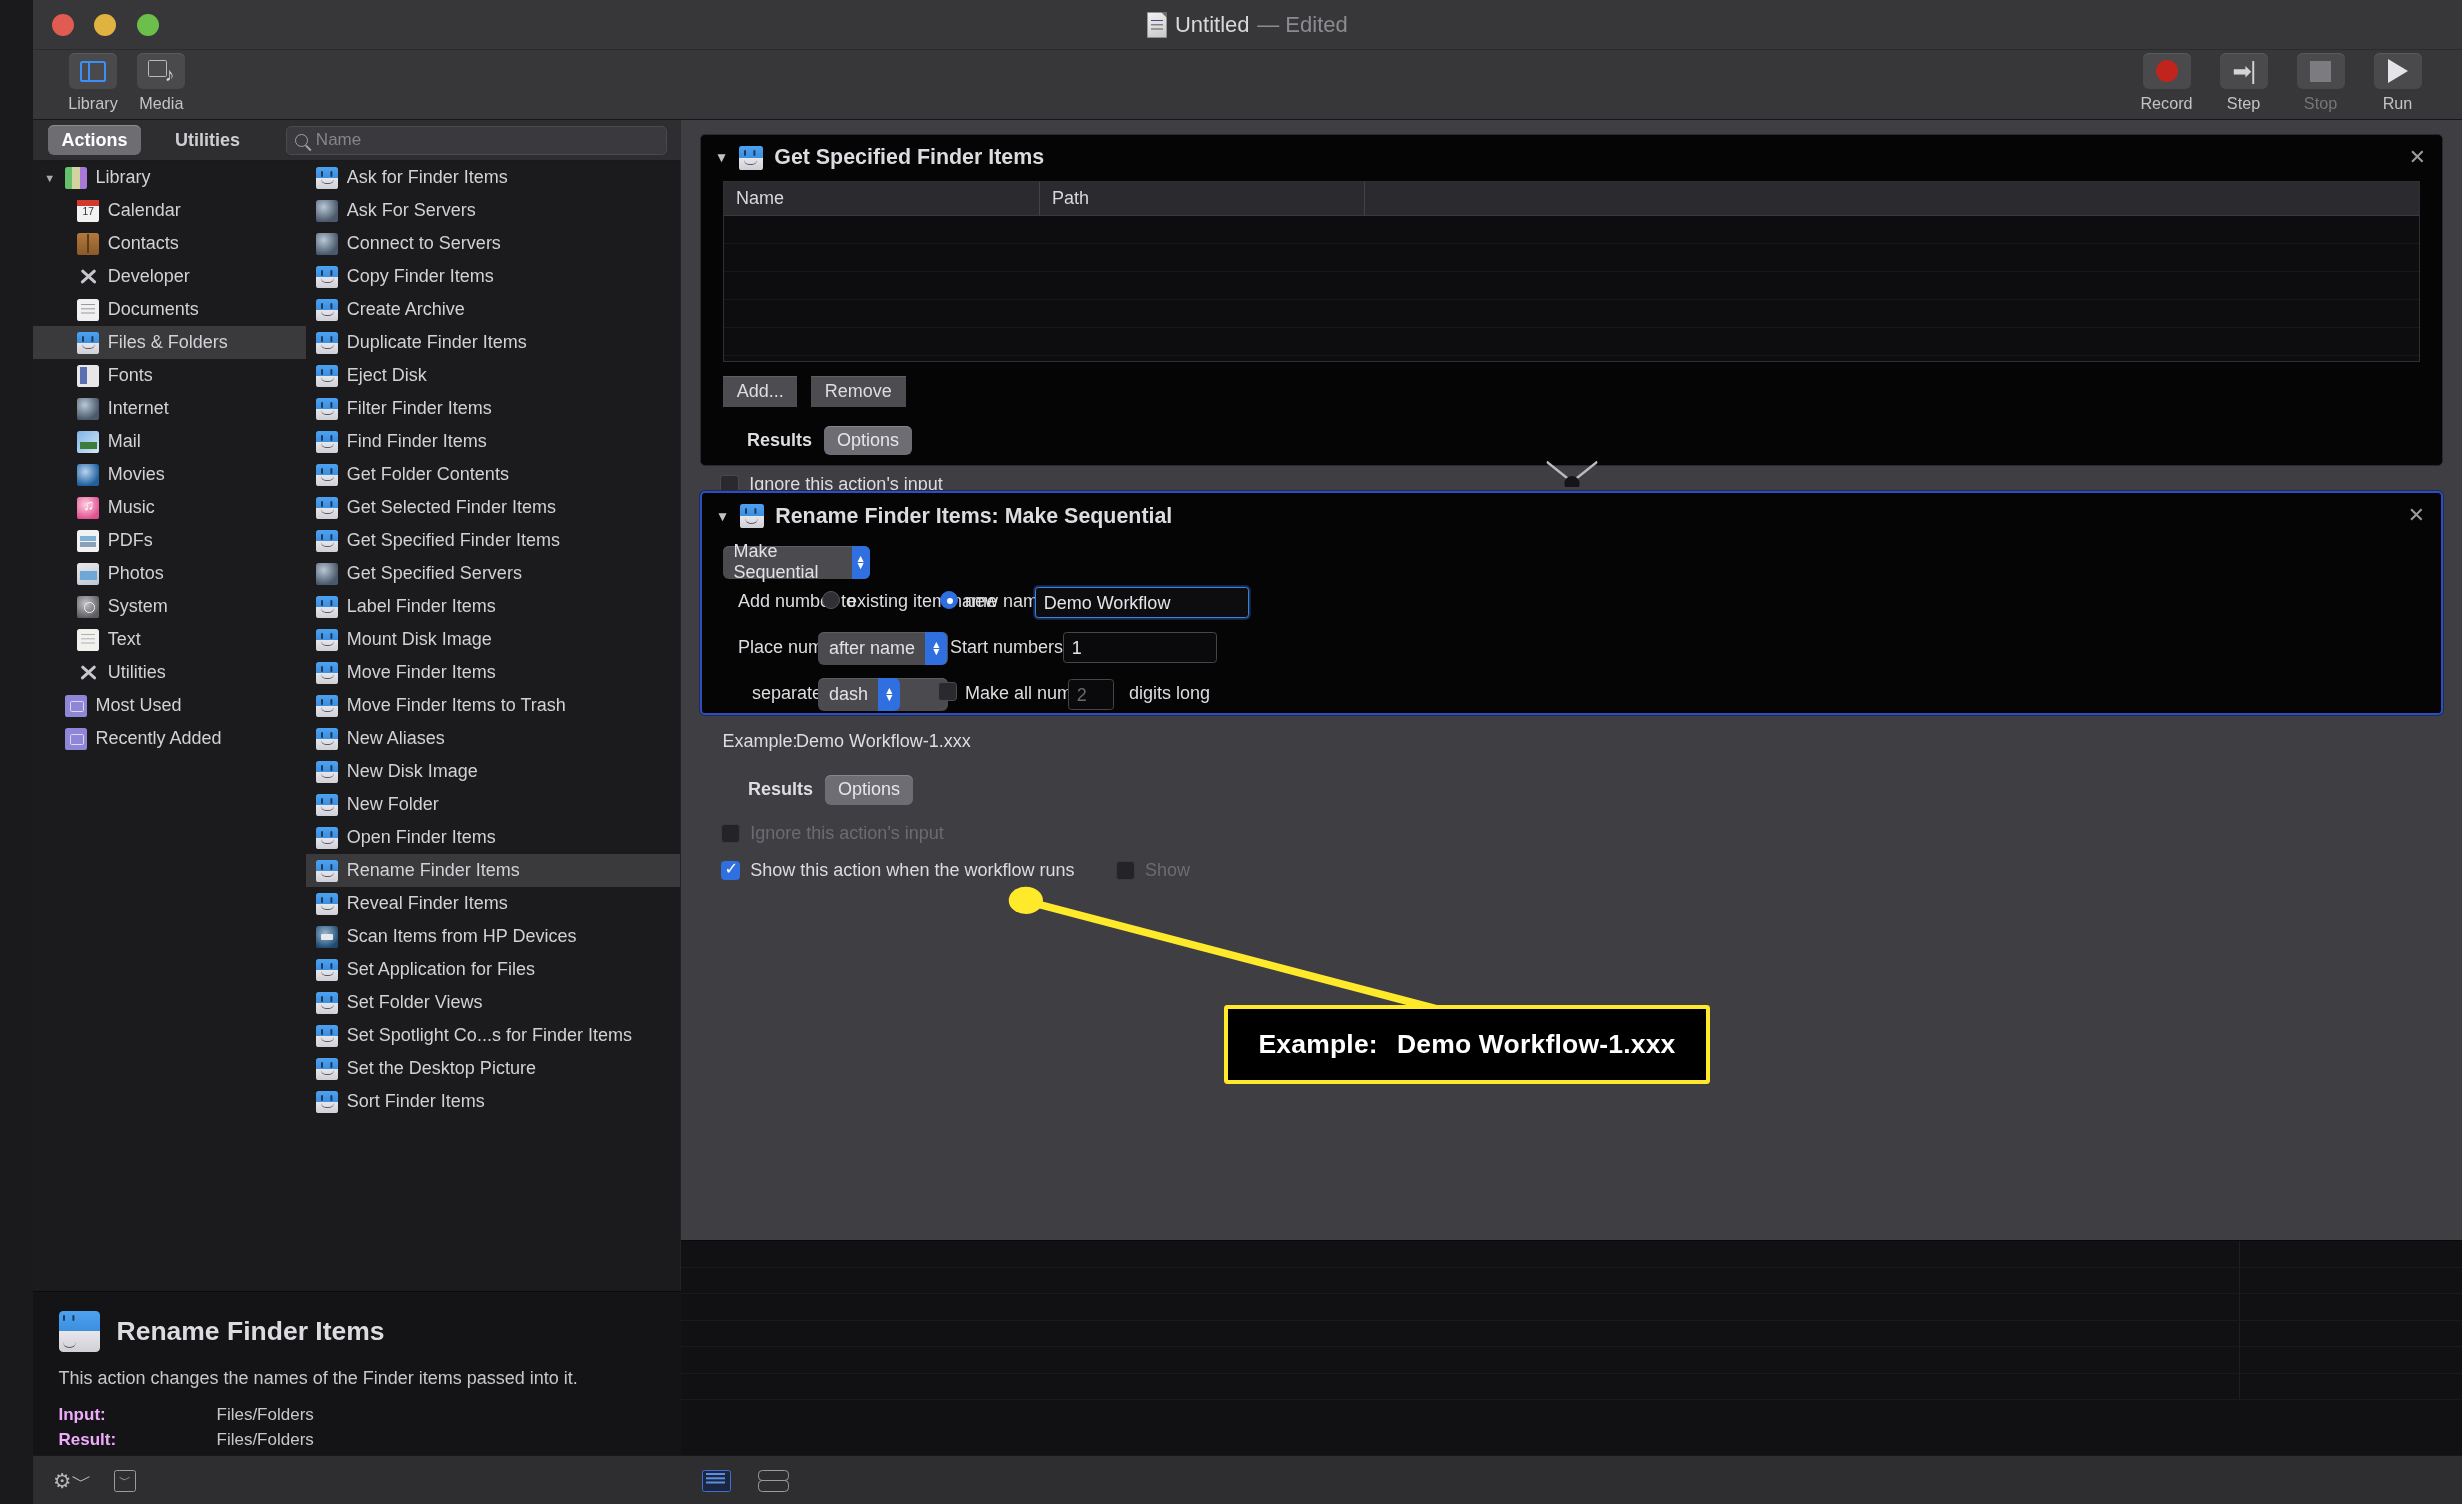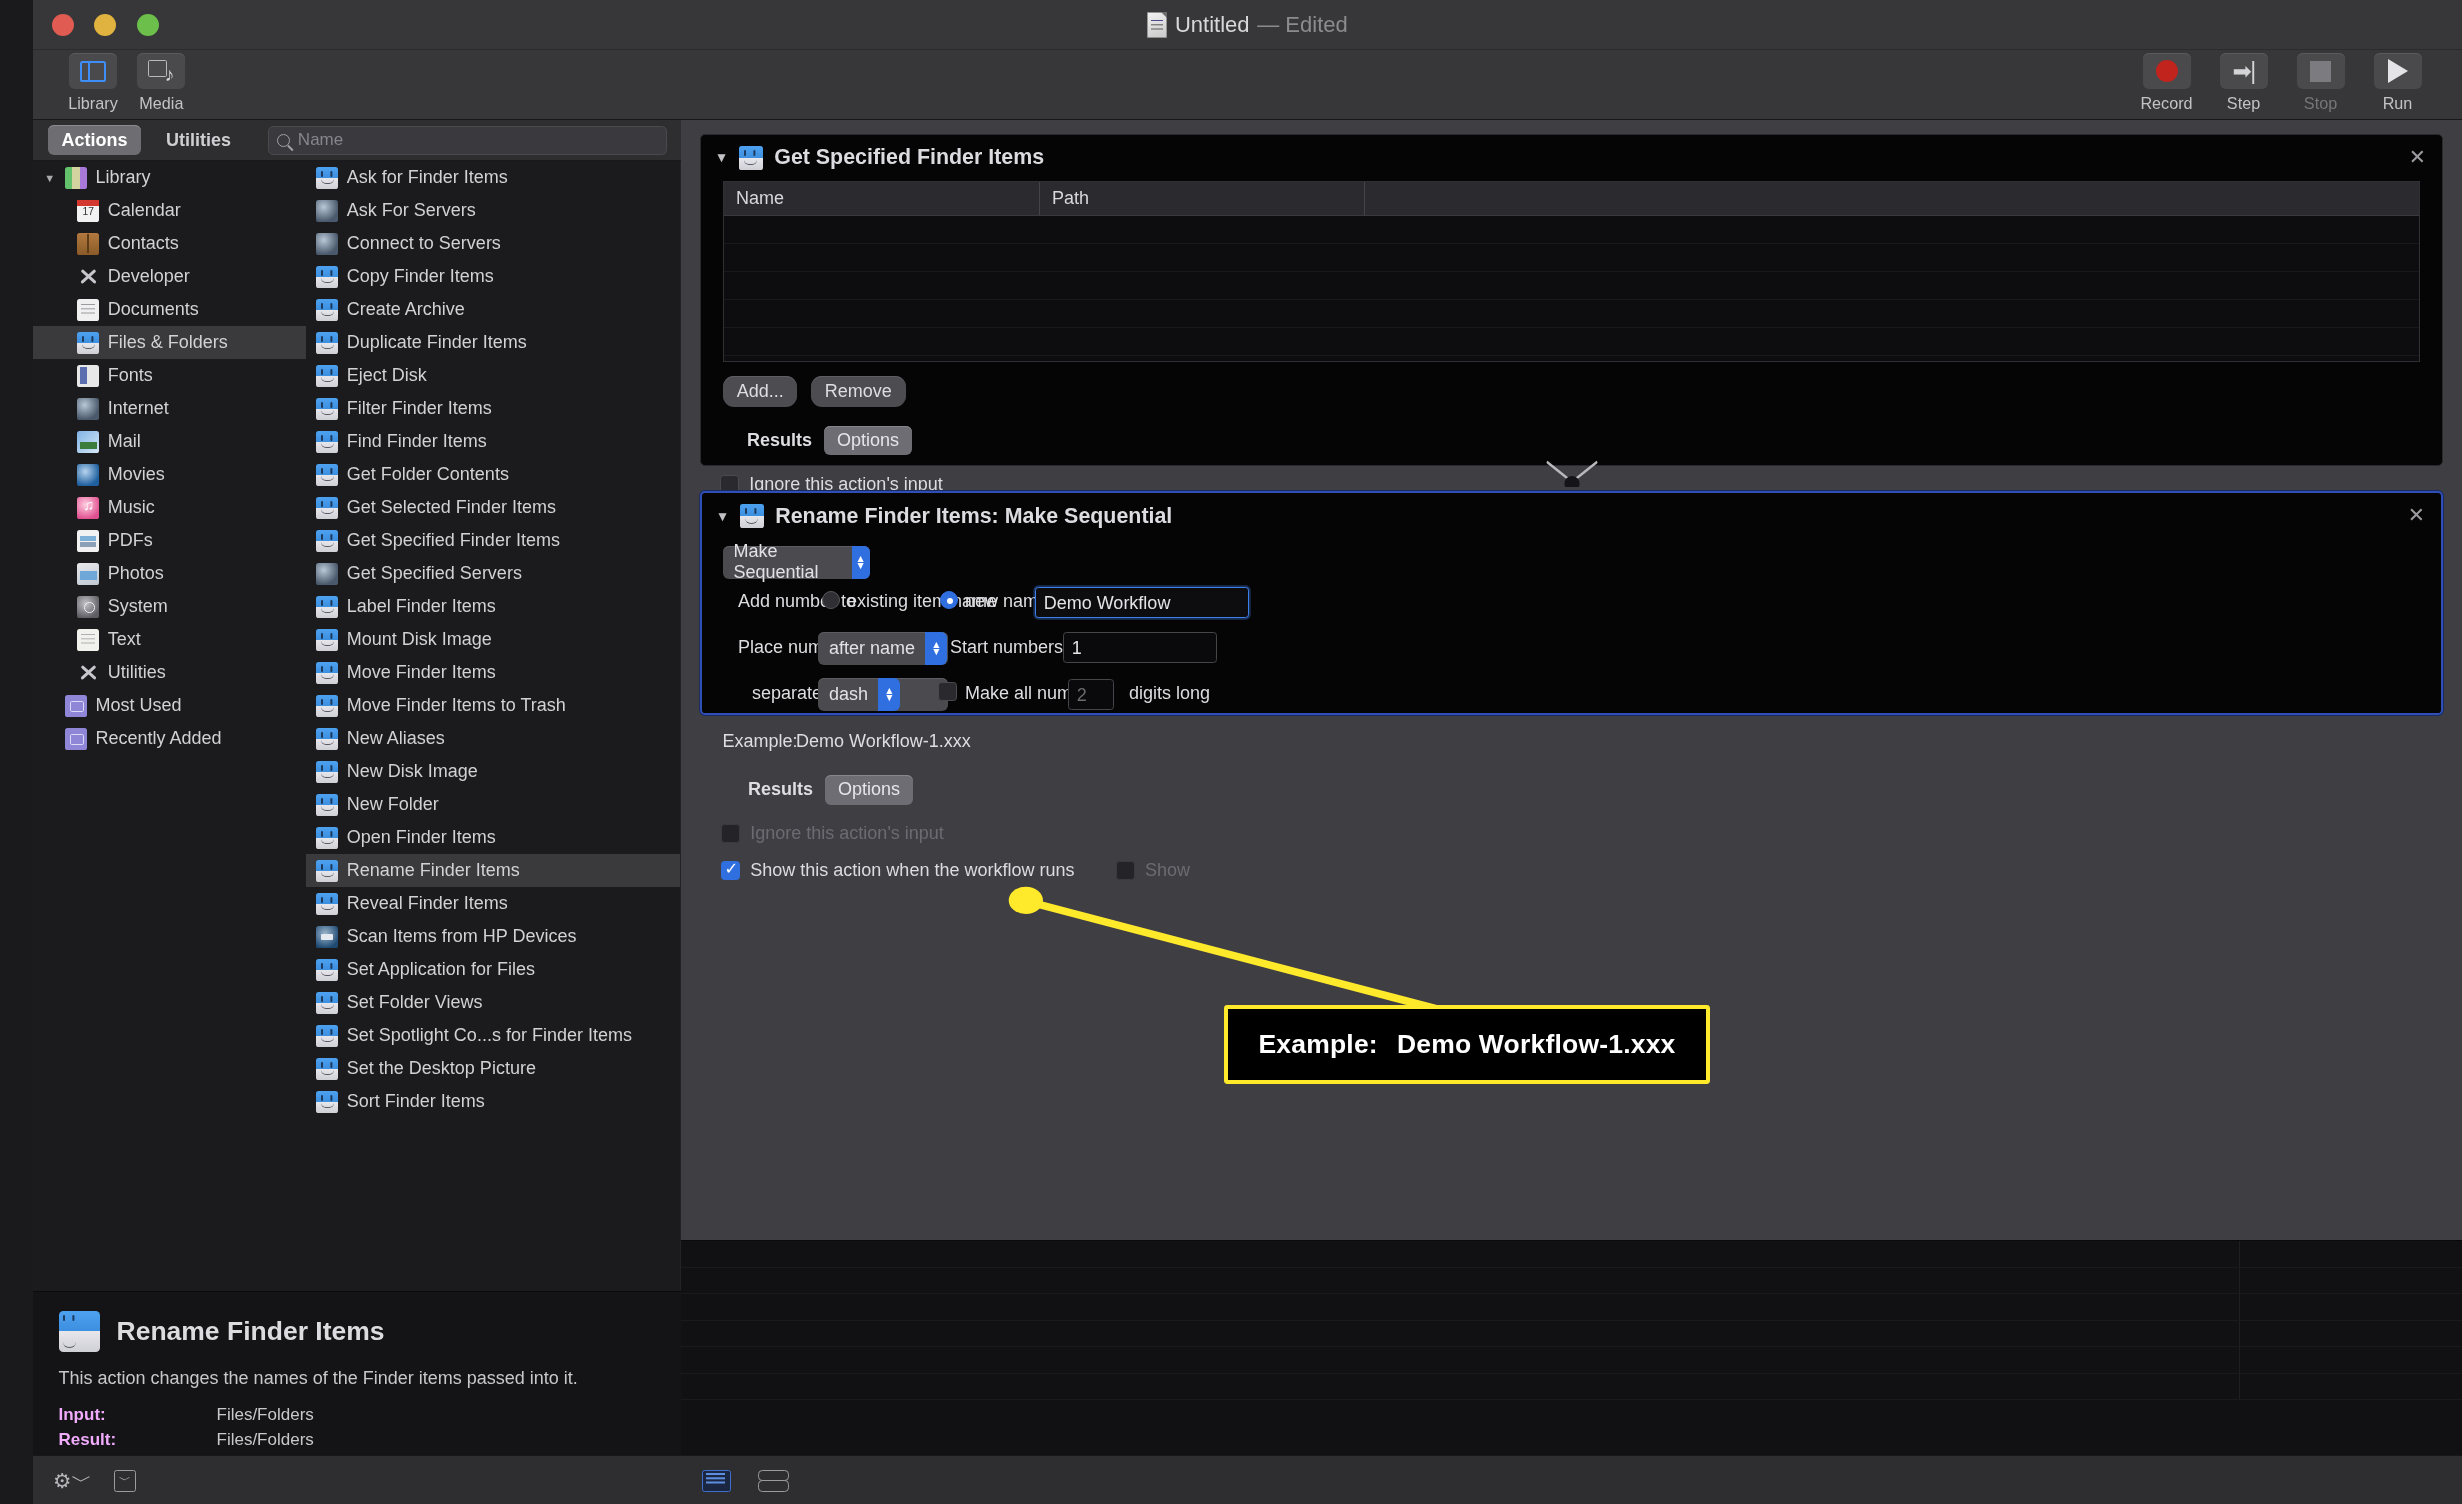--- a/index.html
+++ b/index.html
@@ -76,21 +76,21 @@
   .ic-media .sq1 { position:absolute; left:0; top:0; width:19px; height:17px; border:1.7px solid #b9b9bd; border-radius:1.7px;}
   .ic-media .note { position:absolute; right:0; bottom:-1.7px; font-size:19px; color:#d7d7db; line-height:1;}
   .ic-record { width: 22px; height: 22px; border-radius: 50%; background: #c0241c; }
   .ic-step { color: #d4d4d8; font-size: 23px; line-height: 1; letter-spacing: -1.7px; }
   .ic-stop { width: 20.5px; height: 20.5px; background: #7c7c80; }
   .ic-run { width:0;height:0;border-left: 20.5px solid #e4e4e8; border-top: 12px solid transparent; border-bottom: 12px solid transparent; }
 
   
   .tabsrow {
     position: absolute; left: 32.5px; top: 120px; width: 648px; height: 41px;
-    background: #2e2e31; display: flex; align-items: center; padding-left: 15.4px; gap: 11px;
+    background: #2e2e31; display: flex; align-items: center; padding-left: 15.4px; gap: 20px;
     border-bottom: 0.9px solid #19191b;
   }
   .segtab {
     font-size: 18px; color: #cfcfd3; padding: 4.3px 13.7px; border-radius: 6px; font-weight: bold;
   }
   .segtab.active { background: #6d6d72; color: #fff; box-shadow: inset 0 0.9px 0 #8a8a90; }
   .searchbox {
     flex: 1; margin-left: 12px; margin-right: 13.7px; height: 29px; background: #3a3a3e;
     border-radius: 5.1px; display: flex; align-items: center; padding: 0 8.5px; gap: 7.7px;
     border: 0.9px solid #4a4a4e;
@@ -208,21 +208,21 @@
     position: absolute; left: 22px; right: 22px; top: 46px; height: 181px;
     background: #0d0d0f; border: 0.9px solid #303034;
   }
   .thead { height: 34px; display: flex; background: #2b2b2f; border-bottom: 0.9px solid #3a3a3e; }
   .th { font-size: 18px; color: #d8d8dc; padding: 6px 0 0 12px; border-right: 0.9px solid #434348; }
   .th.c1 { width: 316px; } .th.c2 { width: 325px; } .th.c3 { flex: 1; border-right: none; }
   .tbody .tr { height: 28px; border-bottom: 0.9px solid #18181b; }
 
   .btnrow { position: absolute; left: 22px; top: 241px; display: flex; gap: 13.7px; }
   .pushbtn {
-    background: #4c4c51; color: #dedee2; font-size: 18px; border-radius: 11px;
+    background: #4c4c51; color: #dedee2; font-size: 18px; border-radius: 0;
     padding: 5.1px 13.7px; box-shadow: inset 0 0.9px 0 #5e5e64;
   }
   .resrow { position: absolute; left: 46px; display: flex; align-items: center; gap: 12px; }
   .resrow .lbl { font-size: 18px; color: #dedee2; font-weight: bold; }
   .optbtn { background: #6d6d73; color: #e6e6ea; font-size: 18px; border-radius: 6px; padding: 4.3px 13px; box-shadow: inset 0 0.9px 0 #86868c; }
 
   .chkrow { position: absolute; left: 19px; display: flex; align-items: center; gap: 10.3px; font-size: 18px; }
   .cb { width: 19px; height: 19px; border-radius: 3.4px; background: #2a2a2e; border: 0.9px solid #4a4a50; flex: none; }
   .cb.on { background: #2f6fe0; border-color: #2f6fe0; position: relative; }
   .cb.on::after { content: "✓"; position: absolute; left: 2.6px; top: -2.6px; color: #fff; font-size: 16.2px; }

